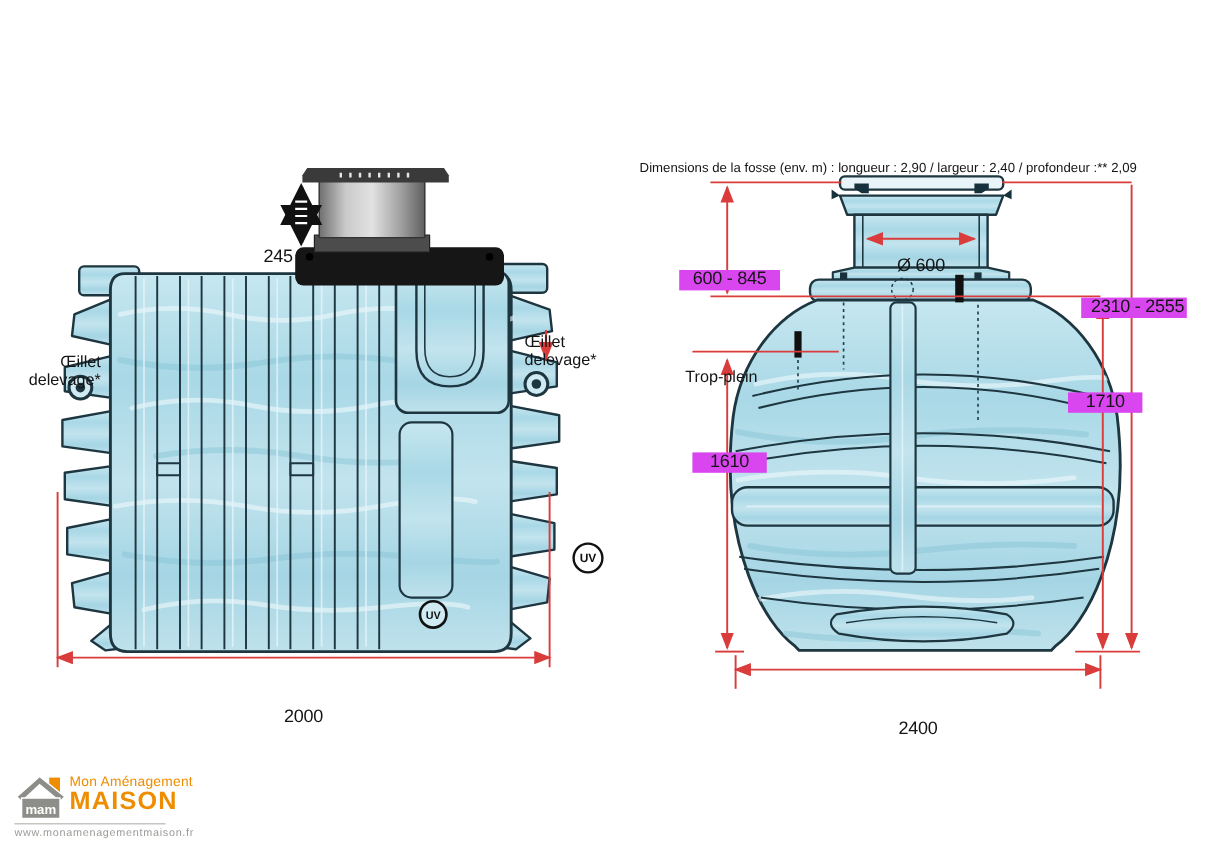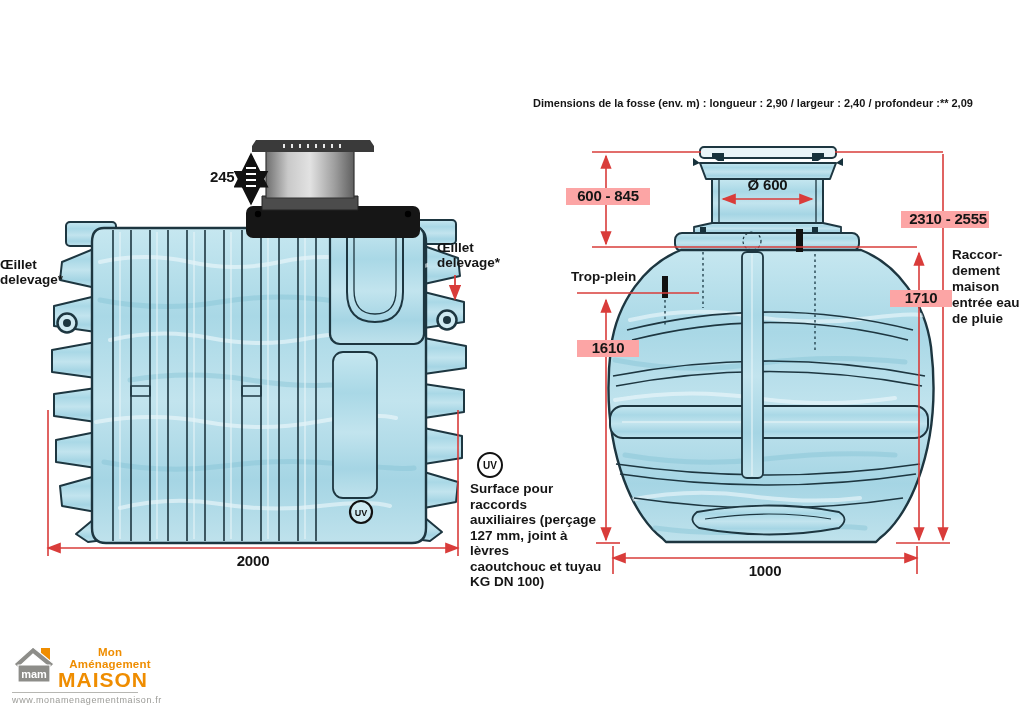--- a/index.html
+++ b/index.html
@@ -1,32 +1,32 @@
 <!DOCTYPE html>
 <html><head>
 <meta charset="utf-8">
 <style>
   html,body{margin:0;padding:0;background:#ffffff;}
   .page{position:relative;width:1024px;height:705px;background:#fff;overflow:hidden;
         font-family:"Liberation Sans",sans-serif;color:#111;}
-  .lbl{position:absolute;font-weight:bold;color:#151515;line-height:1.12;}
+  .lbl{position:absolute;font-weight:normal;color:#151515;line-height:1.12;margin-top:37px;}
   .pre{white-space:pre-line;}
   .dim{font-size:15px;letter-spacing:-0.2px;}
-  .onwhite{background:#fca5a5;padding:0 2px;}
+  .onwhite{background:#d946ef;padding:0 2px;}
   .center{text-align:center;}
-  .right{}
+  .right{text-align:right;}
   #canvas{position:absolute;left:0;top:0;}
   .uv-badge{position:absolute;width:22px;height:22px;border:2.5px solid #111;border-radius:50%;
             display:flex;align-items:center;justify-content:center;font-size:10px;font-weight:bold;}
   
   .logo{position:absolute;left:12px;top:644px;width:150px;cursor:pointer;}
   .logo-row{display:flex;align-items:flex-start;}
   .logo-house{flex:0 0 44px;}
   .logo-texts{margin-left:2px;padding-top:2px;}
-  .logo-top{font-size:11.5px;font-weight:bold;letter-spacing:0.2px;text-align:center;}
+  .logo-top{font-size:11.5px;font-weight:normal;letter-spacing:0.2px;}
   .logo-main{font-size:21px;font-weight:800;letter-spacing:1px;line-height:0.95;}
   .logo-line{height:1px;margin-top:2px;width:126px;}
   .logo-url{font-size:9px;letter-spacing:0.6px;margin-top:2px;}
 </style>
 </head>
 <body>
 
 <div class="page">
 
   <svg id="canvas" width="1024" height="705" viewBox="0 0 1024 705">
@@ -250,56 +250,46 @@
 
   <div class="lbl pre right" style="left:0px;top:257px;width:84px;font-size:13.5px;">Œillet
 delevage*</div>
 
   <div class="lbl pre" style="left:437px;top:240px;width:84px;font-size:13.5px;">Œillet
 delevage*</div>
 
   <div class="lbl dim center" style="left:203px;top:553px;width:100px;">2000</div>
 
   <div class="uv-badge" style="left:477px;top:452px;">UV</div>
-  <div class="lbl pre" style="left:470px;top:481px;width:140px;font-size:13.5px;line-height:15.5px;">Surface pour raccords
-auxiliaires (perçage
-127 mm, joint à lèvres
-caoutchouc et tuyau
-KG DN 100)</div>
 
   <div class="lbl dim center onwhite" style="left:566px;top:188px;width:80px;">600 - 845</div>
 
   <div class="lbl dim center" style="left:730px;top:177px;width:75px;">Ø 600</div>
 
   <div class="lbl" style="left:571px;top:269px;font-size:13.5px;">Trop-plein</div>
 
   <div class="lbl dim center onwhite" style="left:577px;top:340px;width:58px;">1610</div>
 
   <div class="lbl dim center onwhite" style="left:890px;top:290px;width:58px;">1710</div>
 
   <div class="lbl dim center onwhite" style="left:901px;top:211px;width:84px;text-align:right;">2310 - 2555</div>
 
-  <div class="lbl pre" style="left:952px;top:247px;width:72px;font-size:13.5px;line-height:16px;">Raccor-
-dement
-maison
-entrée eau
-de pluie</div>
-
-  <div class="lbl dim center" style="left:715px;top:563px;width:100px;">1000</div>
+
+  <div class="lbl dim center" style="left:715px;top:563px;width:100px;">2400</div>
 
   <div class="logo">
     <div class="logo-row">
       <svg class="logo-house" width="44" height="40" viewBox="0 0 44 40">
         <rect x="29" y="4" width="9" height="12" fill="#ef8d00"></rect>
         <path d="M2,20 L21,3 L42,20 L38,24 L21,10 L6,24 Z" fill="#8d8d89" stroke="#fff" stroke-width="1.2"></path>
         <path d="M6,21 H38 V38 H6 Z" fill="#8d8d89" stroke="#fff" stroke-width="1.2"></path>
         <text x="22" y="34" text-anchor="middle" font-size="11" font-weight="bold" fill="#fff" font-family="Liberation Sans, sans-serif">mam</text>
       </svg>
       <div class="logo-texts">
         <div class="logo-top" style="color:#ef8d00;">Mon Aménagement</div>
         <div class="logo-main" style="color:#ef8d00;">MAISON</div>
       </div>
     </div>
     <div class="logo-line" style="background:#b7b7b3;"></div>
-    <div class="logo-url" style="color:#9b9b97;text-align:center;">www.monamenagementmaison.fr</div>
+    <div class="logo-url" style="color:#9b9b97;">www.monamenagementmaison.fr</div>
   </div>
 
 </div>
 
 </body></html>

